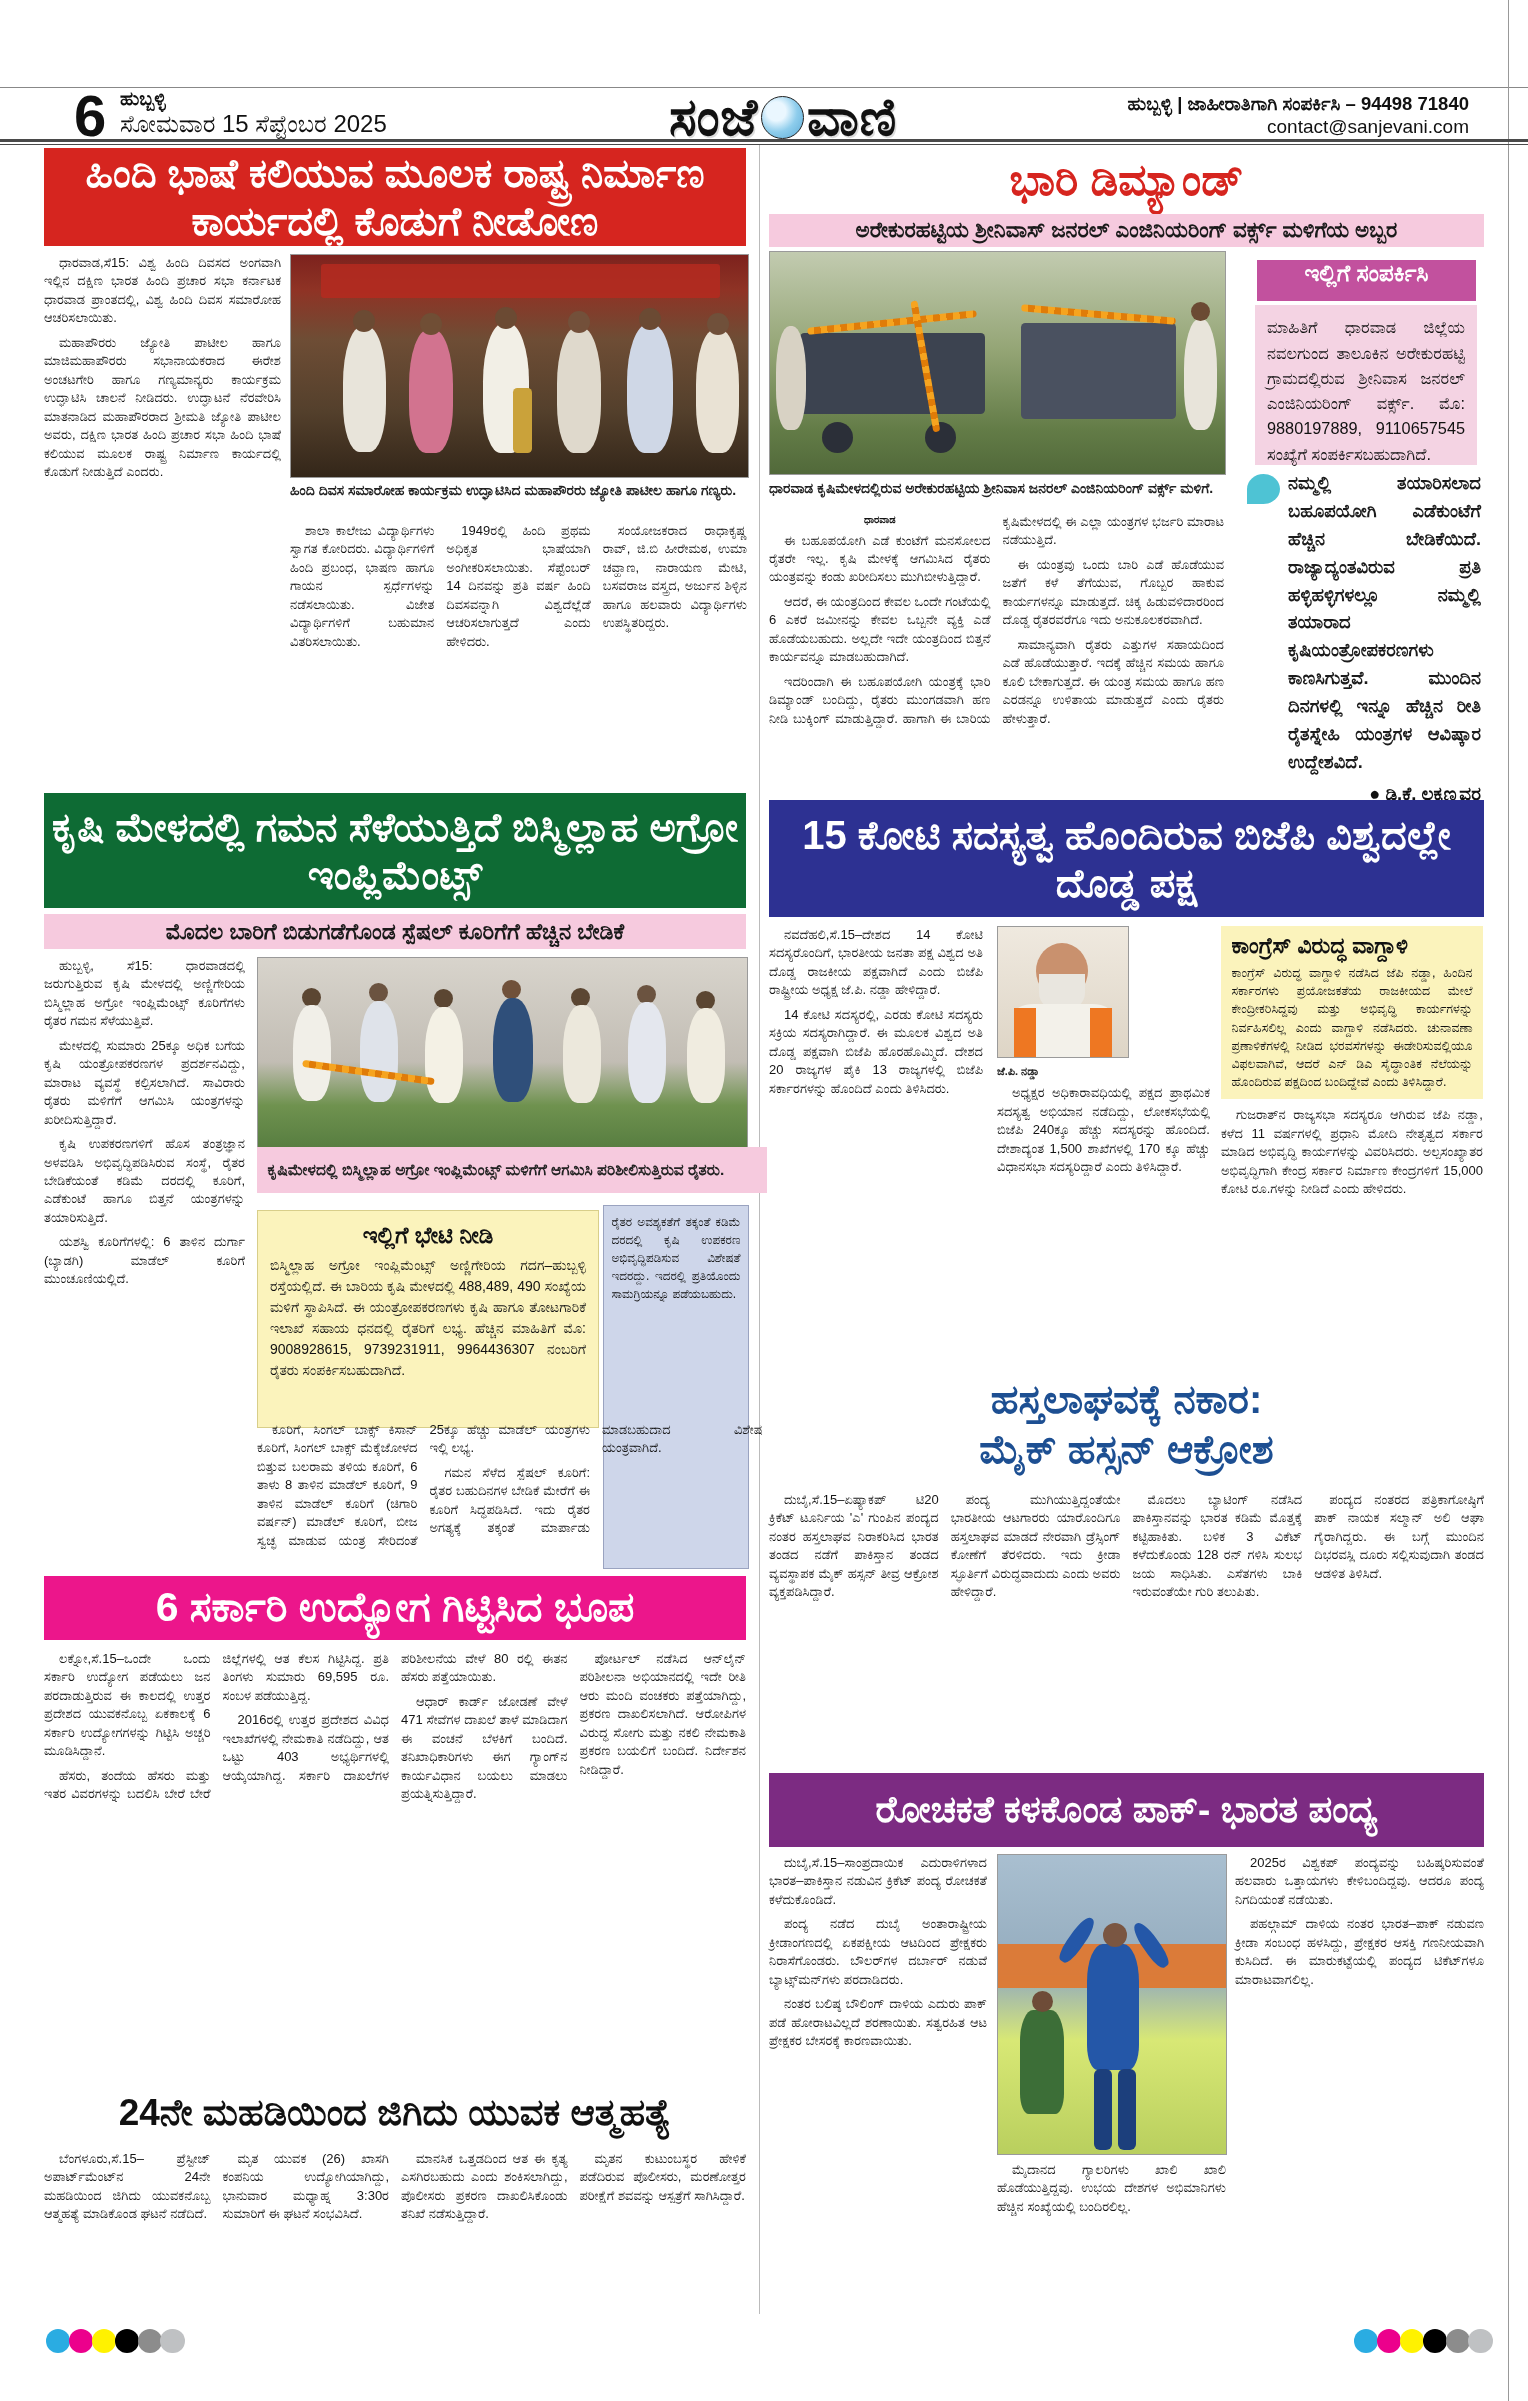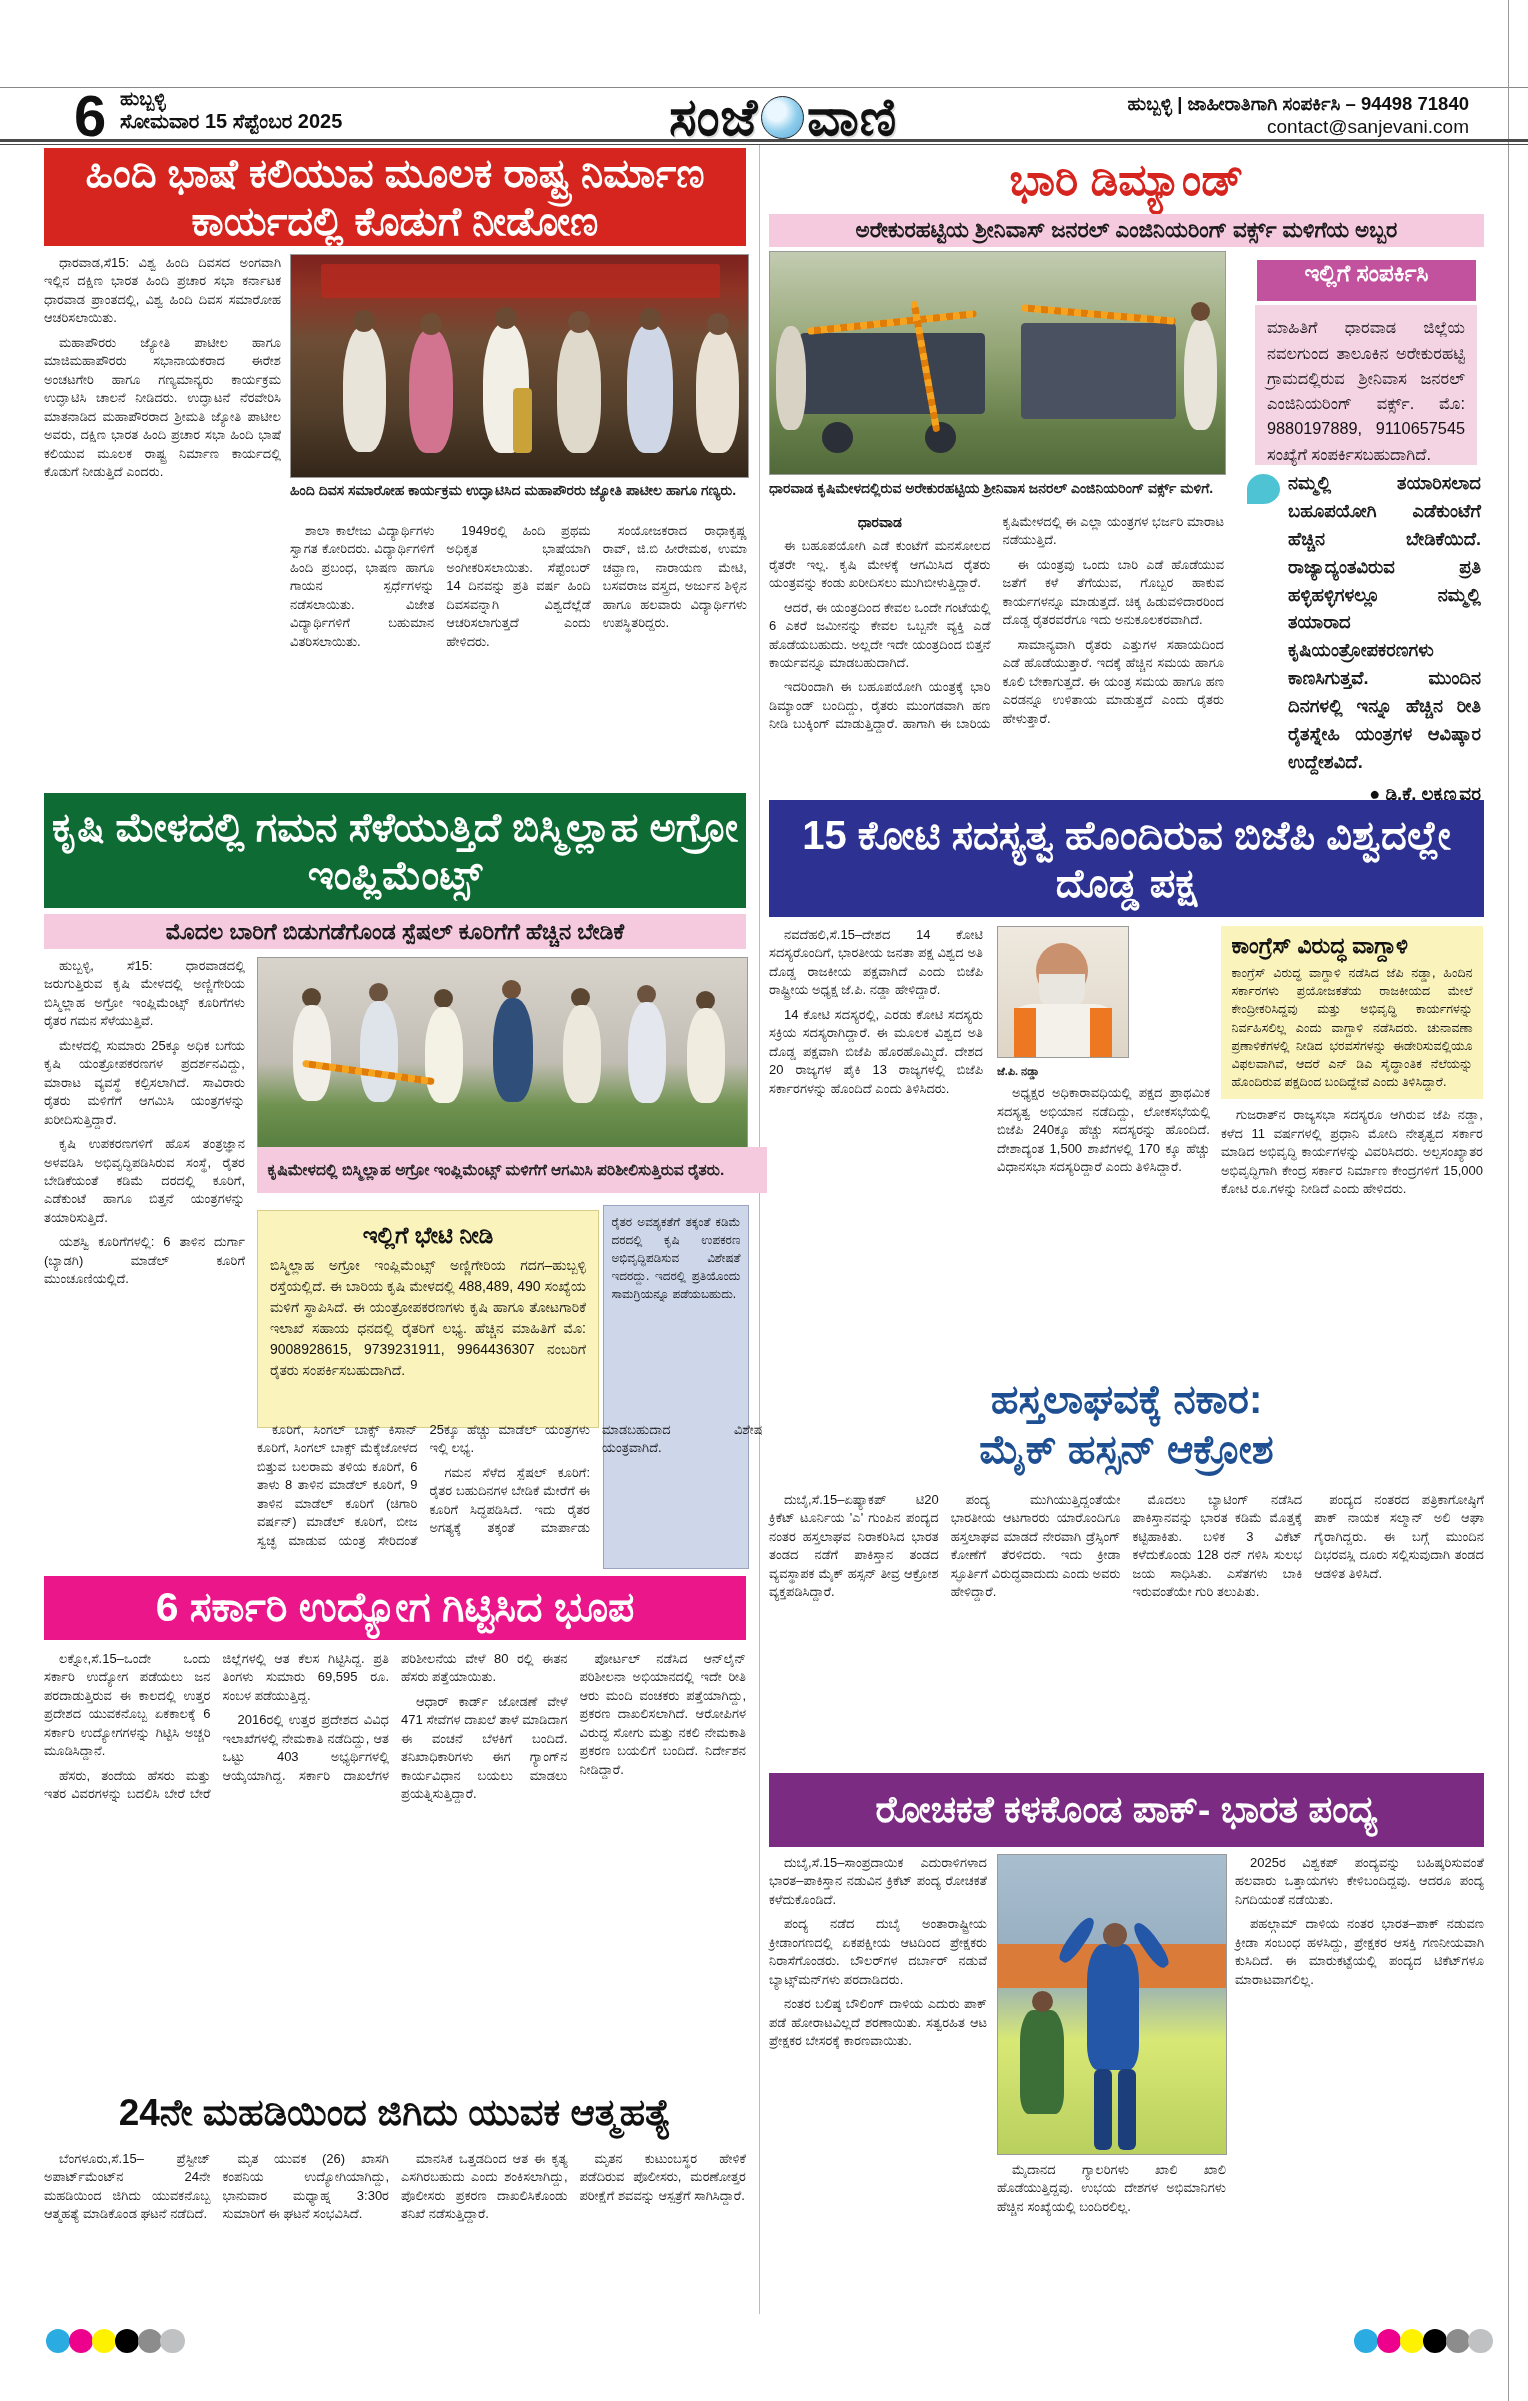--- a/index.html
+++ b/index.html
@@ -6,21 +6,21 @@
   #page{position:relative;width:1528px;height:2401px;background:#ffffff;overflow:hidden;
         font-family:"Liberation Sans","DejaVu Sans",sans-serif;color:#111;}
   .abs{position:absolute;}
   .toprule{position:absolute;left:0;top:87px;width:1528px;height:0.7px;background:#888;}
   .rightrule{position:absolute;left:1508px;top:0;width:0.7px;height:2401px;background:#999;}
   .midrule{position:absolute;left:759px;top:145px;width:0.7px;height:2169px;background:#bbb;}
 
   
   .hdr-page{font-size:58px;font-weight:700;line-height:0.9;}
   .hdr-city{font-size:19px;font-weight:700;line-height:1.1;}
-  .hdr-date{font-size:20px;font-weight:700;text-align:center;}
+  .hdr-date{font-size:24px;font-weight:400;text-align:center;}
   .masthead{display:flex;align-items:center;gap:3px;font-size:52px;font-weight:800;letter-spacing:0.7px;
             text-shadow:1.5px 1.5px 0 #00000022;}
   .globe{width:41px;height:41px;border-radius:50%;
          background:radial-gradient(circle at 35% 35%,#eaf7ff 0 25%,#8ecdec 55%,#5aa9d6 100%);
          border:1.5px solid #222;}
   .hdr-contact{font-size:18.5px;font-weight:700;text-align:right;line-height:1.25;}
   .hdr-contact .email{font-weight:400;font-size:19px;}
   .dblrule{position:absolute;left:0;width:1528px;}
   .dblrule .a{height:3px;background:#4a4a4a;}
   .dblrule .b{height:0.7px;background:#4a4a4a;margin-top:1.5px;}
@@ -30,21 +30,21 @@
           color:#fff;font-weight:800;line-height:1.2;}
   .subhead{display:flex;align-items:center;justify-content:center;text-align:center;
            font-weight:700;color:#1a1a1a;}
 
   
   .bodytxt{font-size:13px;line-height:1.42;text-align:justify;color:#141414;}
   .bodytxt p{margin:0 0 6px 0;text-indent:15px;}
   .cols2{column-count:2;column-gap:12px;}
   .cols3{column-count:3;column-gap:12px;}
   .cols4{column-count:4;column-gap:12px;}
-  .dateline{font-weight:700;text-align:center;text-indent:0;margin:0 0 4.4px 0;font-size:14px;font-family:Liberation Serif, serif;}
+  .dateline{font-weight:700;text-align:center;text-indent:0;margin:0 0 4.4px 0;font-size:10px;font-family:Liberation Serif, serif;}
   .caption{font-size:14px;font-weight:700;color:#222;line-height:1.3;}
   .capstrip{display:flex;align-items:center;padding:0 10.4px;font-size:15.5px;font-weight:700;color:#222;}
 
   
   .ybox{border:0.7px solid #d8ce8a;padding:9px 12px;}
   .ybox .ybox-title{font-size:23px;font-weight:800;text-align:center;margin:1.5px 0 6px 0;}
   .ybox .ybox-body{font-size:14px;line-height:1.5;text-align:justify;}
   .lavbox{border:0.7px solid #9aa3c0;padding:7.4px 7.4px;font-size:12px;line-height:1.5;text-align:justify;}
   .sb-head{display:flex;align-items:flex-start;justify-content:center;color:#fff;
            font-size:23px;font-weight:800;}

